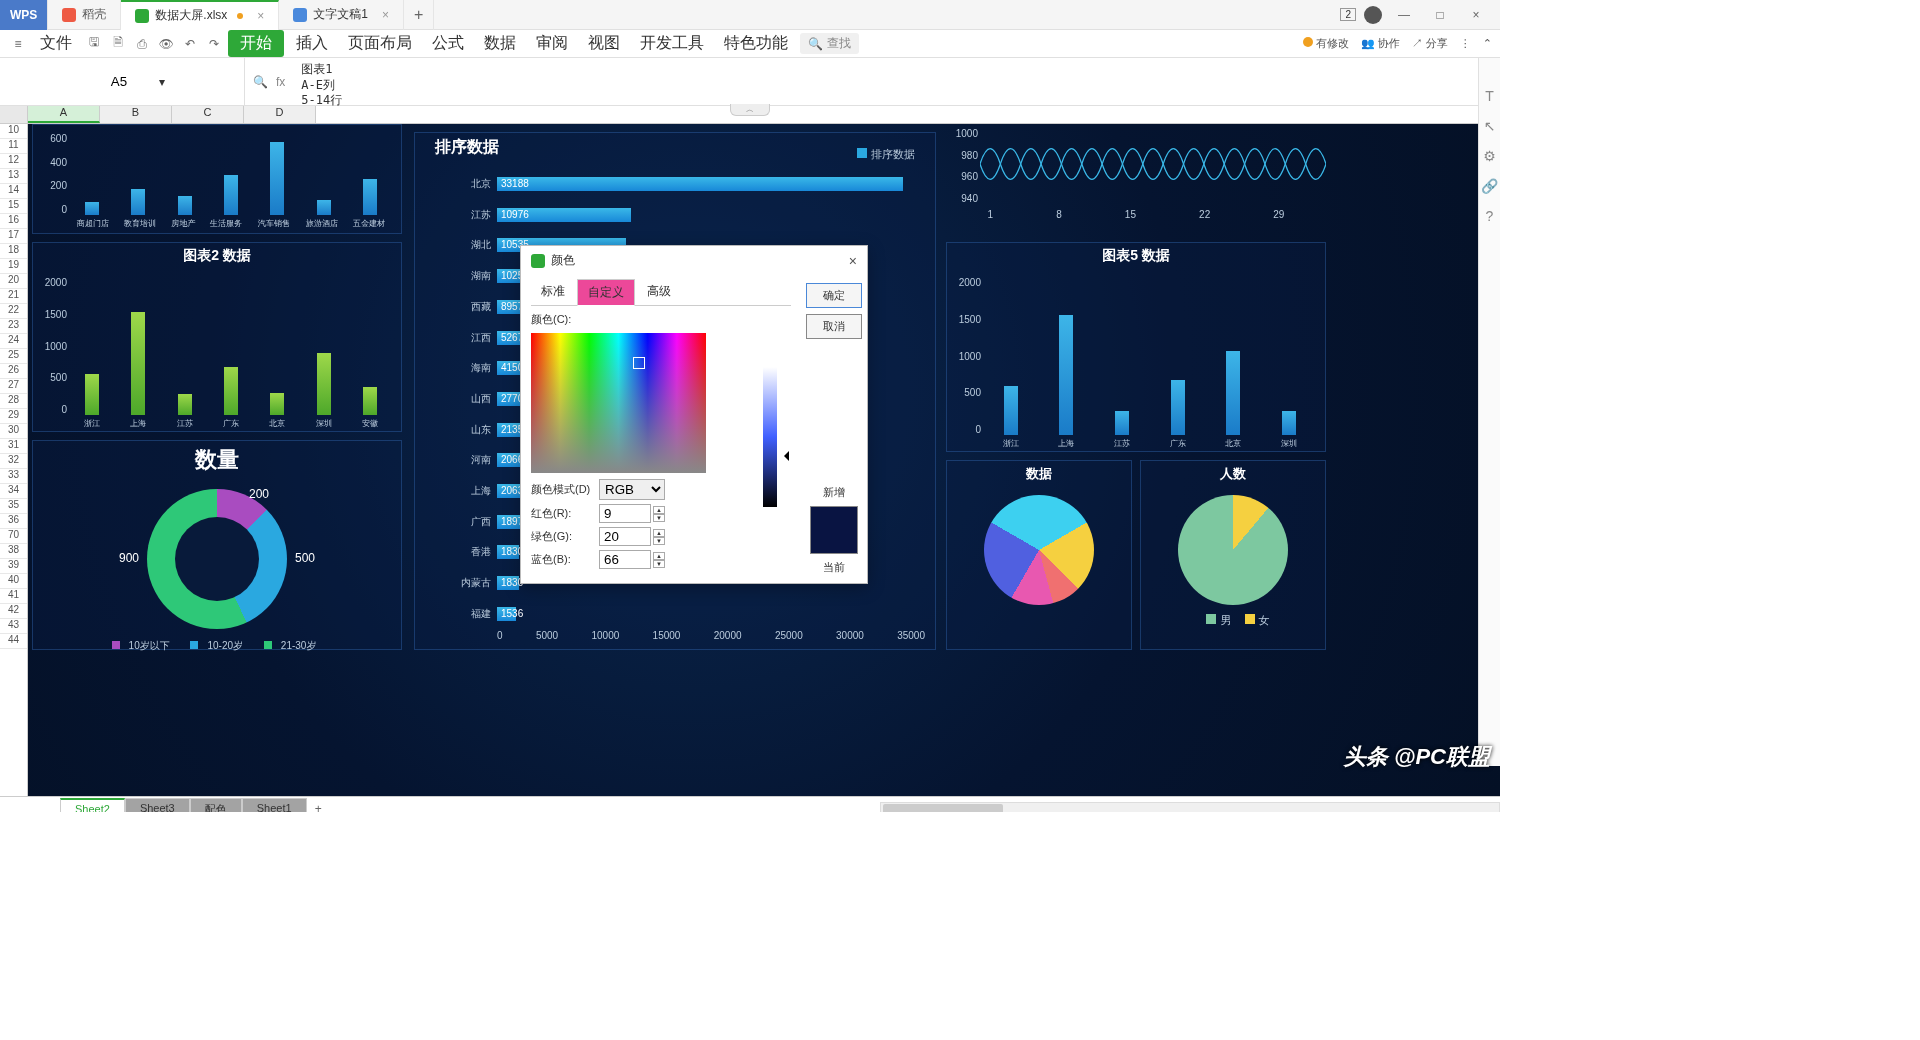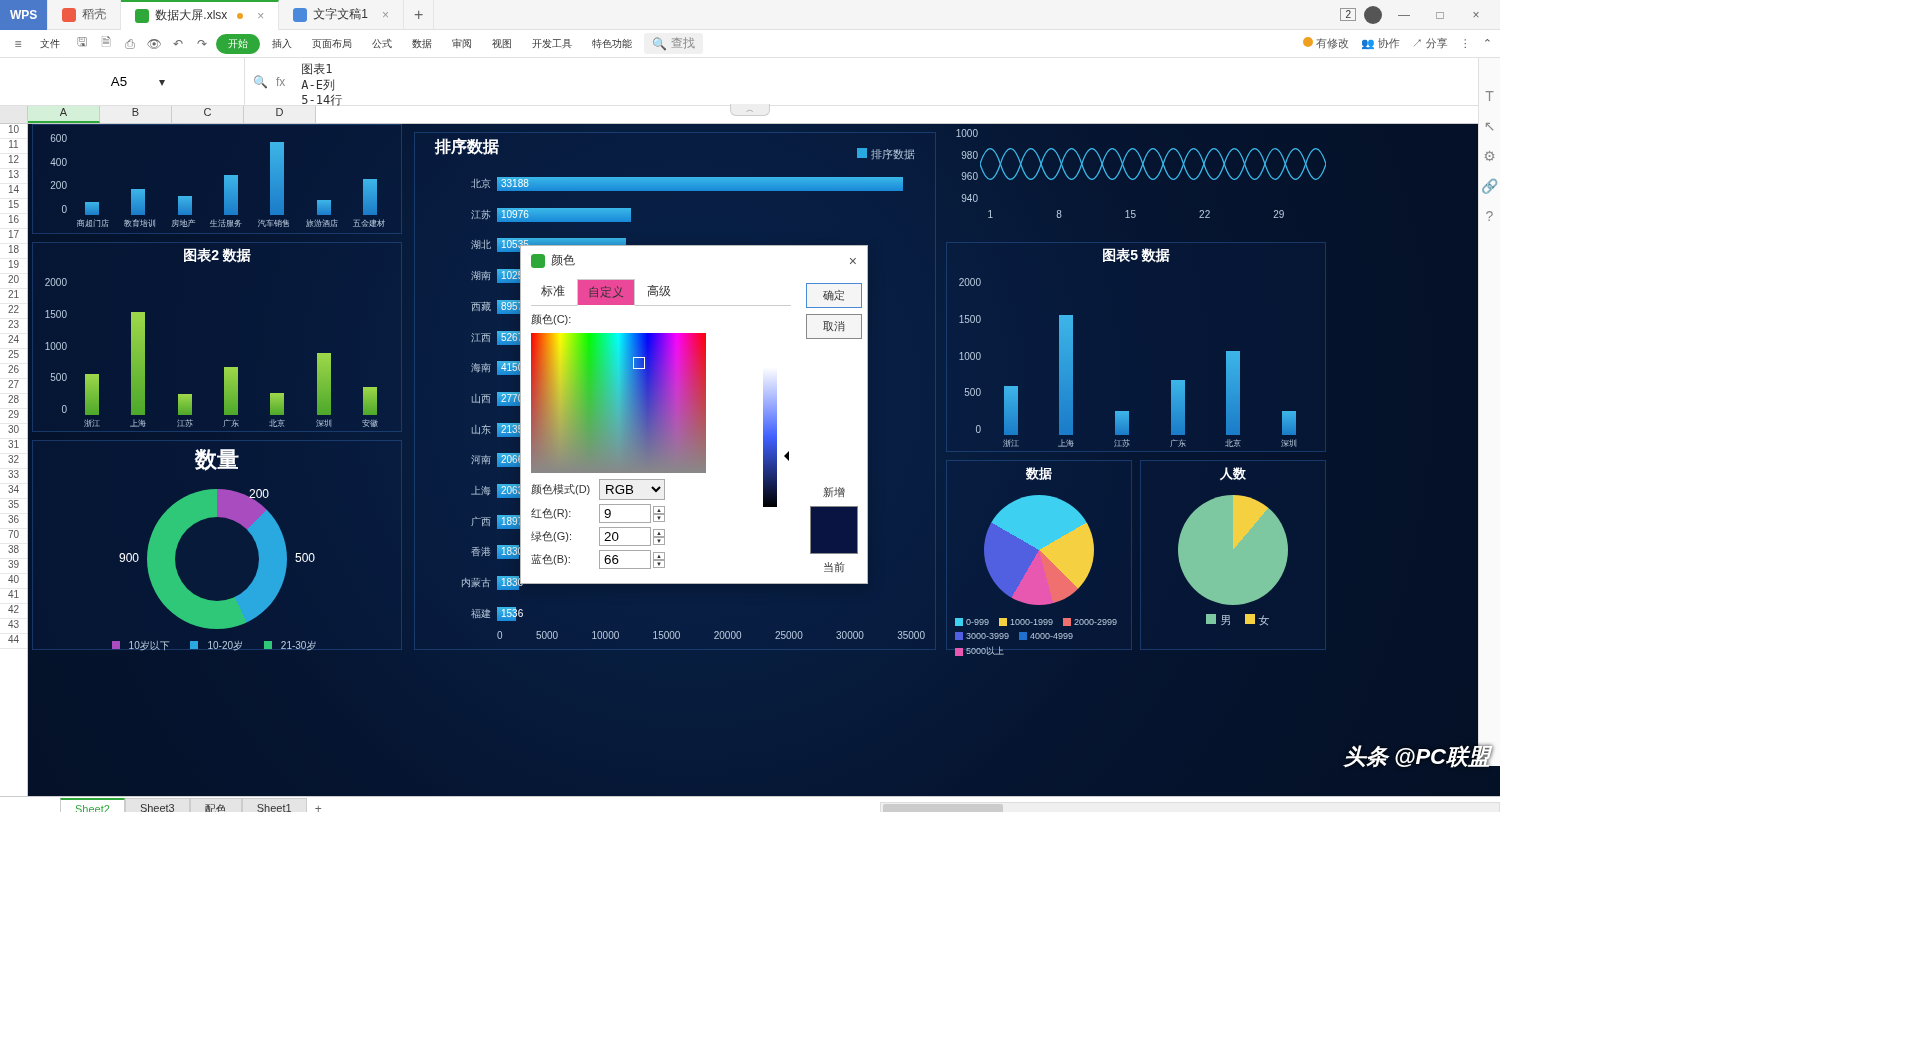--- a/index.html
+++ b/index.html
@@ -18,22 +18,22 @@
 .tab .dot { width: 6px; height: 6px; border-radius: 50%; background: #f0a020; margin-left: 4px; }
 .tab .close { margin-left: 8px; color: #999; }
 .tab.new { padding: 0 10px; color: #666; font-size: 16px; }
 .titlebar-right { margin-left: auto; display: flex; align-items: center; gap: 8px; padding-right: 10px; }
 .avatar { width: 18px; height: 18px; border-radius: 50%; background: #555; }
 .badge { border: 1px solid #999; padding: 0 4px; font-size: 10px; }
 .winbtn { width: 28px; text-align: center; color: #666; cursor: pointer; }
 
 
 .menubar { height: 28px; display: flex; align-items: center; background: #fff; border-bottom: 1px solid #e0e0e0; padding: 0 8px; gap: 4px; }
-.menuitem { padding: 3px 8px; font-size: 10px; cursor: pointer; }
-.menuitem.start { background: #2ea838; color: #fff; border-radius: 11px; padding: 3px 12px; }
+.menuitem { padding: 3px 8px; font-size: 16px; cursor: pointer; }
+.menuitem.start { background: #2ea838; color: #fff; border-radius: 3px; padding: 3px 12px; }
 .toolbtn { width: 20px; height: 20px; display: flex; align-items: center; justify-content: center; color: #666; cursor: pointer; }
 .searchbox { background: #f0f0f0; border-radius: 3px; padding: 2px 8px; display: flex; align-items: center; gap: 4px; color: #888; }
 .menubar-right { margin-left: auto; display: flex; align-items: center; gap: 12px; }
 .menubar-right span { color: #555; cursor: pointer; font-size: 11px; }
 .cloud { width: 10px; height: 10px; border-radius: 50%; background: #f0a020; display: inline-block; }
 
 
 .fbar { height: 48px; display: flex; border-bottom: 1px solid #e0e0e0; }
 .cellref { width: 245px; border-right: 1px solid #e0e0e0; display:flex; align-items:center; justify-content:center; font-size:12px; background:#fff;}
 .cellref input { border:none; width:80px; text-align:center; outline:none;}
@@ -121,21 +121,21 @@
 .spin { display:flex; flex-direction:column; margin-left:-4px;}
 .spin div{width:12px;height:8px;border:1px solid #aaa;font-size:6px;text-align:center;line-height:6px;cursor:pointer;}
 .dlgright { width:66px; padding:8px; display:flex; flex-direction:column; align-items:center; gap:6px;}
 .dlgbtn { width:56px; padding:4px 0; border:1px solid #888; background:#f5f5f5; font-size:11px; cursor:pointer; text-align:center;}
 .dlgbtn.primary{ border:1.5px solid #4a88d8;}
 .swatch { width:48px; height:48px; background:#091442; border:1px solid #888;}
 .swlbl{ font-size:11px;}
 
 
 .sheetbar { height:24px; border-top:1px solid #ccc; display:flex; align-items:center; padding-left:60px; gap:0; background:#fff;}
-.sheettab { padding:3px 14px; border:1px solid #ccc; border-bottom:none; font-size:11px; cursor:pointer; background:#e5e5e5;}
+.sheettab { padding:3px 14px; border:1px solid #ccc; border-bottom:none; font-size:11px; cursor:pointer; background:#a3a3a3;}
 .sheettab.active{ background:#fff; color:#2ea838; border-top:2px solid #2ea838;}
 .sheetadd { padding:3px 8px; color:#666; cursor:pointer;}
 .scrollbar-h { margin-left:auto; width:620px; height:14px; background:#f0f0f0; border:1px solid #ddd; position:relative;}
 .scrollthumb{ position:absolute; left:2px; width:120px; top:1px; bottom:1px; background:#ccc; border-radius:2px;}
 
 
 .statusbar { height:22px; border-top:1px solid #ccc; display:flex; align-items:center; padding:0 10px; font-size:11px; color:#555; gap:14px;}
 .statusbar .right{ margin-left:auto; display:flex; align-items:center; gap:8px;}
 .sbtn{ width:16px;height:14px; border:1px solid #bbb; cursor:pointer;}
 
@@ -529,28 +529,20 @@
               <span>广东</span>
               <span>北京</span>
               <span>深圳</span>
             </div>
         </div>
       </div>
 
       <div class="panel" style="left:918px;top:336px;width:186px;height:190px;">
         <div class="ptitle" style="font-size:13px;">数据</div>
         <div class="pie pie1"></div>
-        <div class="plegend" id="pdl">
-            <div><i style="background:#3dd0f0"></i>0-999</div>
-            <div><i style="background:#f5d040"></i>1000-1999</div>
-            <div><i style="background:#f07070"></i>2000-2999</div>
-            <div><i style="background:#5060e0"></i>3000-3999</div>
-            <div><i style="background:#2070d0"></i>4000-4999</div>
-            <div><i style="background:#e858b0"></i>5000以上</div>
-          </div>
       </div>
 
       <div class="panel" style="left:1112px;top:336px;width:186px;height:190px;">
         <div class="ptitle" style="font-size:13px;">人数</div>
         <div class="pie pie2"></div>
         <div class="plegend2">
           <i style="background:#7dc8a0"></i><span>男</span>
           <i style="background:#f5d040"></i><span>女</span>
         </div>
       </div>

